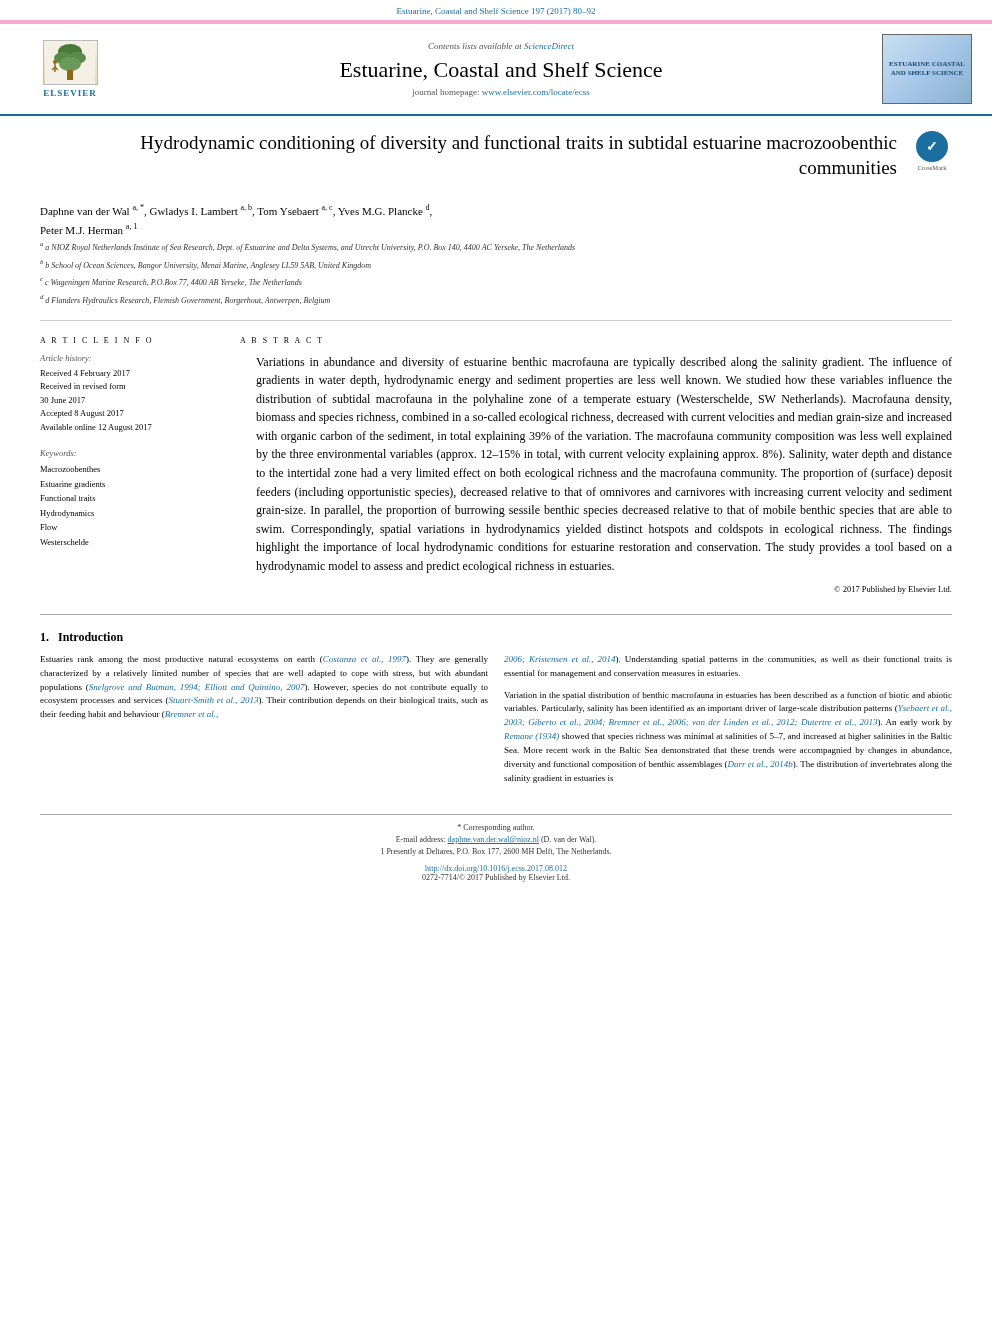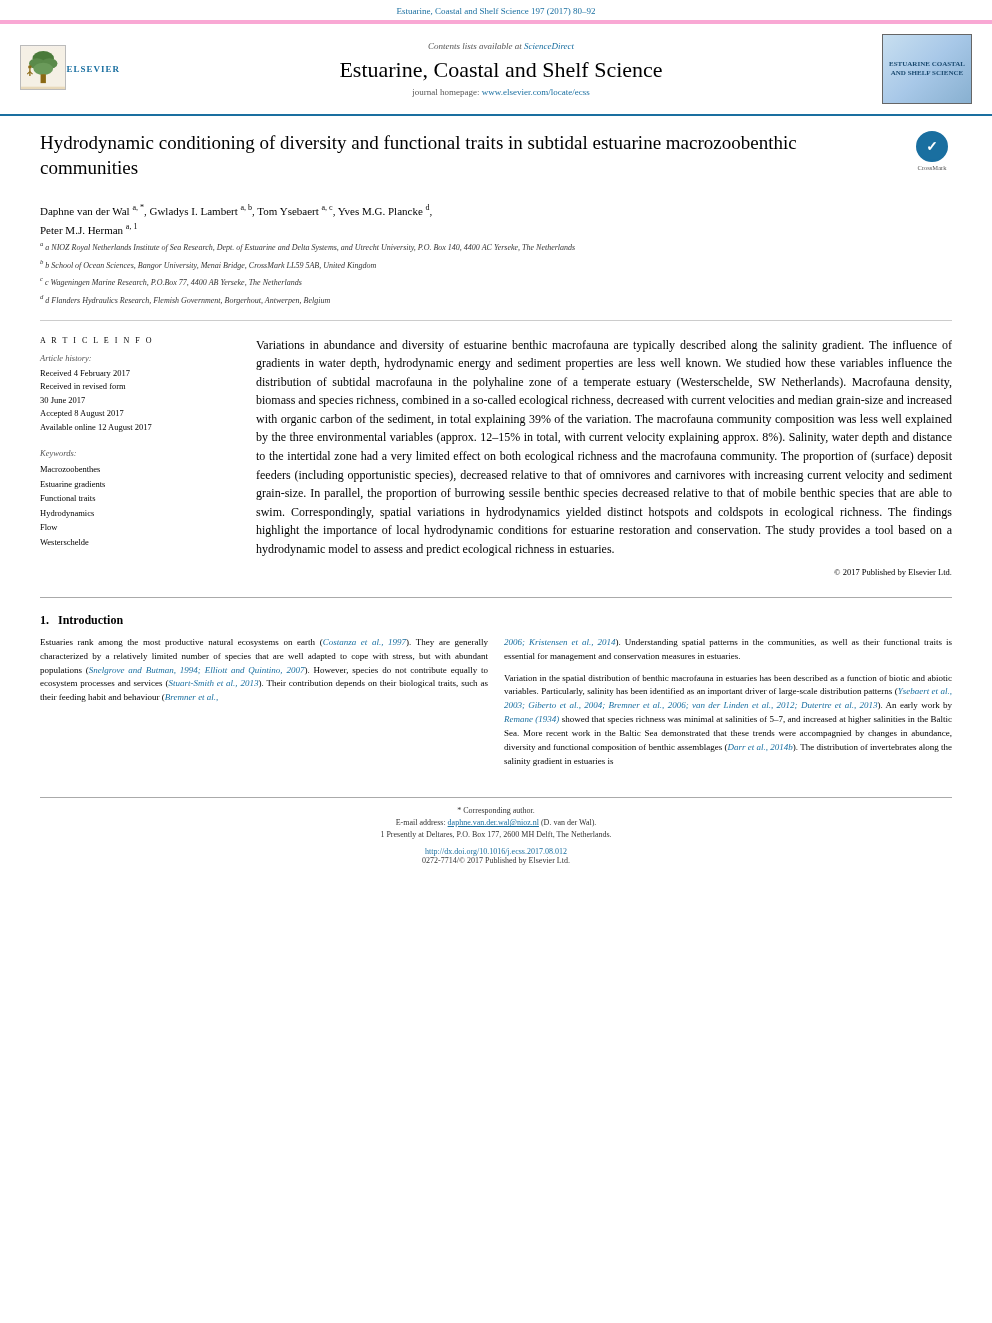--- a/index.html
+++ b/index.html
@@ -68,21 +68,21 @@
       color: #555;
       margin-bottom: 3px;
       font-style: italic;
     }
     .sciencedirect-link a {
       color: #1a6fa0;
       text-decoration: none;
     }
     .elsevier-logo {
       display: flex;
-      flex-direction: row;
+      flex-direction: column;
       align-items: center;
       font-size: 8px;
       text-align: right;
     }
     .elsevier-logo .logo-icon {
       width: 55px;
       height: 45px;
       background: linear-gradient(180deg, #f5f0e8 0%, #e8d8b8 100%);
       border: 1px solid #bbb;
       display: flex;
@@ -106,20 +106,21 @@
       align-items: flex-start;
       margin-bottom: 12px;
       padding-bottom: 10px;
     }
     .paper-title {
       font-size: 19px;
       font-weight: normal;
       line-height: 1.3;
       color: #000;
       flex: 1;
+      text-align: right;
     }
     .crossmark {
       width: 40px;
       height: 40px;
       margin-left: 15px;
       flex-shrink: 0;
       display: flex;
       flex-direction: column;
       align-items: center;
       font-size: 7px;
@@ -333,21 +334,21 @@
     </div>
   </div>
 
   <div class="authors-line">
     Daphne van der Wal <sup>a, *</sup>, Gwladys I. Lambert <sup>a, b</sup>, Tom Ysebaert <sup>a, c</sup>, Yves M.G. Plancke <sup>d</sup>,<br>
     Peter M.J. Herman <sup>a, 1</sup>
   </div>
 
   <div class="affiliations">
     <p><sup>a</sup> <span>a NIOZ Royal Netherlands Institute of Sea Research, Dept. of Estuarine and Delta Systems, and Utrecht University, P.O. Box 140, 4400 AC Yerseke, The Netherlands</span></p>
-    <p><sup>b</sup> <span>b School of Ocean Sciences, Bangor University, Menai Bridge, CrossMark LL59 5AB, United Kingdom</span></p>
+    <p><sup>b</sup> <span>b School of Ocean Sciences, Bangor University, Menai Marine, Anglesey LL59 5AB, United Kingdom</span></p>
     <p><sup>c</sup> <span>c Wageningen Marine Research, P.O.Box 77, 4400 AB Yerseke, The Netherlands</span></p>
     <p><sup>d</sup> <span>d Flanders Hydraulics Research, Flemish Government, Borgerhout, Antwerpen, Belgium</span></p>
   </div>
 
   <div class="two-column">
 
     <div class="article-info">
       <div class="section-head">A R T I C L E   I N F O</div>
       <div class="subsection">Article history:</div>
       <div class="date-row">Received 4 February 2017</div>
@@ -363,20 +364,21 @@
           <div>Estuarine gradients</div>
           <div>Functional traits</div>
           <div>Hydrodynamics</div>
           <div>Flow</div>
           <div>Westerschelde</div>
         </div>
       </div>
     </div>
 
     <div class="abstract-section">
+      <div class="section-head">A B S T R A C T</div>
       <div class="abstract-text">Variations in abundance and diversity of estuarine benthic macrofauna are typically described along the salinity gradient. The influence of gradients in water depth, hydrodynamic energy and sediment properties are less well known. We studied how these variables influence the distribution of subtidal macrofauna in the polyhaline zone of a temperate estuary (Westerschelde, SW Netherlands). Macrofauna density, biomass and species richness, combined in a so-called ecological richness, decreased with current velocities and median grain-size and increased with organic carbon of the sediment, in total explaining 39% of the variation. The macrofauna community composition was less well explained by the three environmental variables (approx. 12–15% in total, with current velocity explaining approx. 8%). Salinity, water depth and distance to the intertidal zone had a very limited effect on both ecological richness and the macrofauna community. The proportion of (surface) deposit feeders (including opportunistic species), decreased relative to that of omnivores and carnivores with increasing current velocity and sediment grain-size. In parallel, the proportion of burrowing sessile benthic species decreased relative to that of mobile benthic species that are able to swim. Correspondingly, spatial variations in hydrodynamics yielded distinct hotspots and coldspots in ecological richness. The findings highlight the importance of local hydrodynamic conditions for estuarine restoration and conservation. The study provides a tool based on a hydrodynamic model to assess and predict ecological richness in estuaries.</div>
       <div class="copyright-line">© 2017 Published by Elsevier Ltd.</div>
     </div>
   </div>
 
   <hr class="divider">
 
   <div class="intro-section">
     <div class="section-title">
       <span>1.</span>

